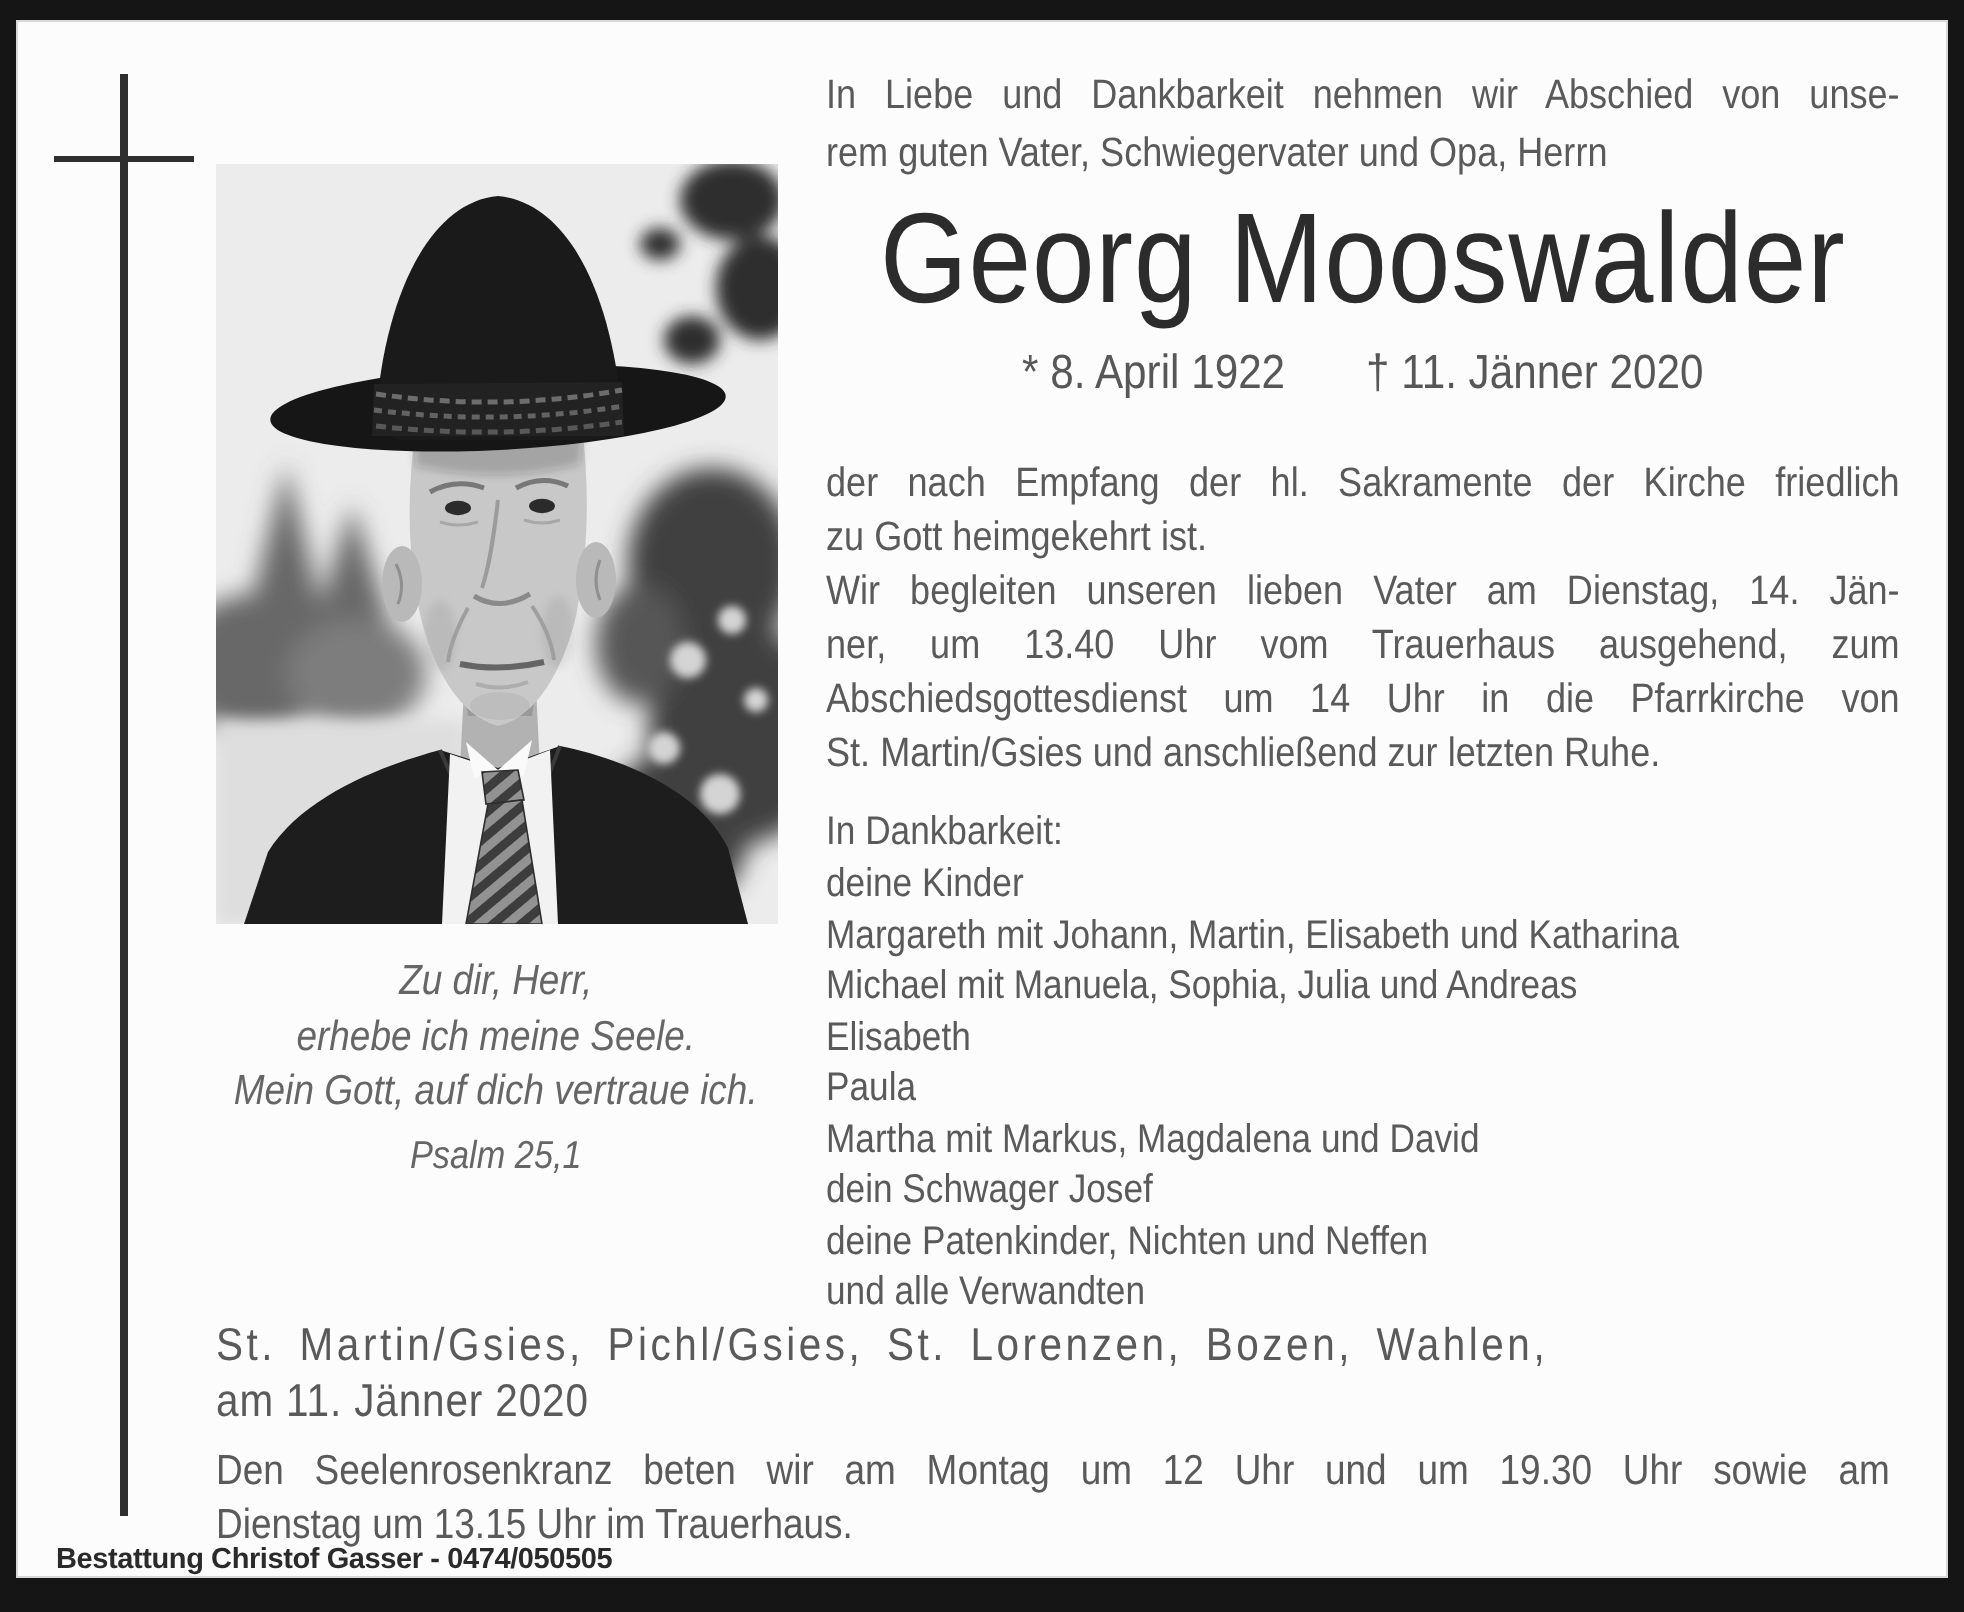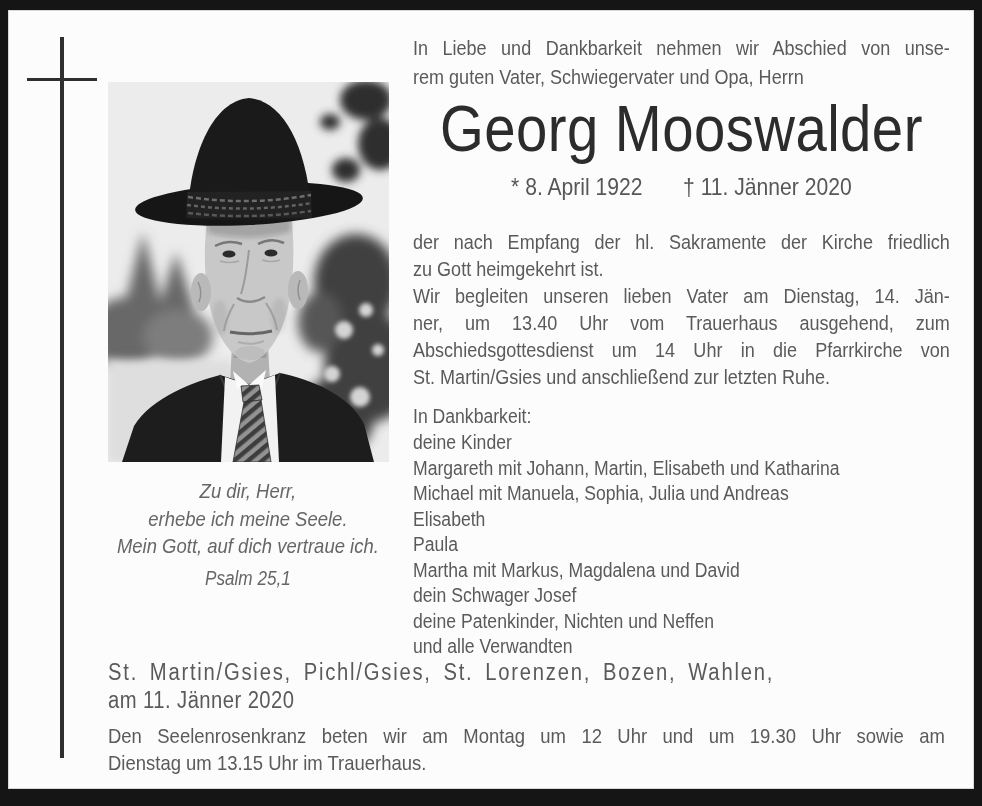--- a/index.html
+++ b/index.html
@@ -223,15 +223,16 @@
 
     <div class="bottom">
       <div class="places">St. Martin/Gsies, Pichl/Gsies, St. Lorenzen, Bozen, Wahlen,</div>
       <div class="dateline">am 11. Jänner 2020</div>
       <div class="rosary">
         <span class="line stretch">Den Seelenrosenkranz beten wir am Montag um 12 Uhr und um 19.30 Uhr sowie am</span>
         <span class="line">Dienstag um 13.15 Uhr im Trauerhaus.</span>
       </div>
     </div>
 
+    <div class="footer">Bestattung Christof Gasser - 0474/050505</div>
 
   </div>
 </div>
 
 </body></html>

